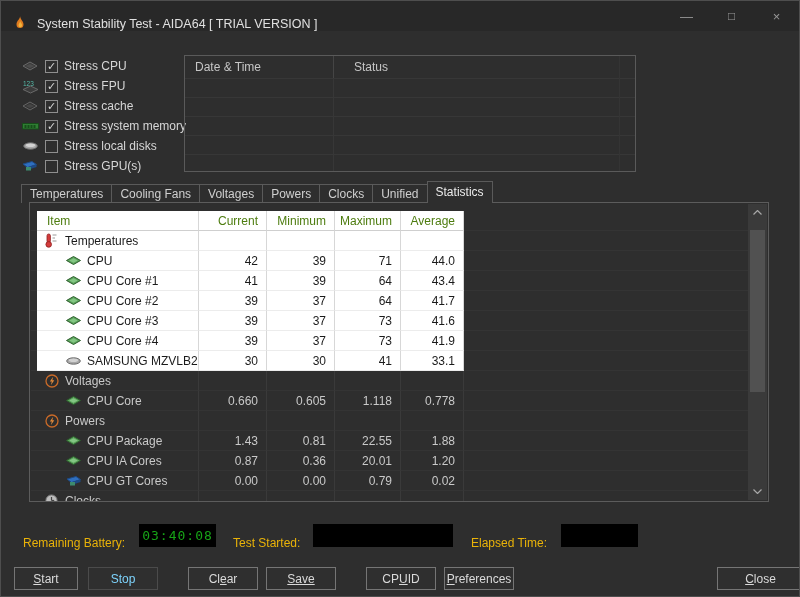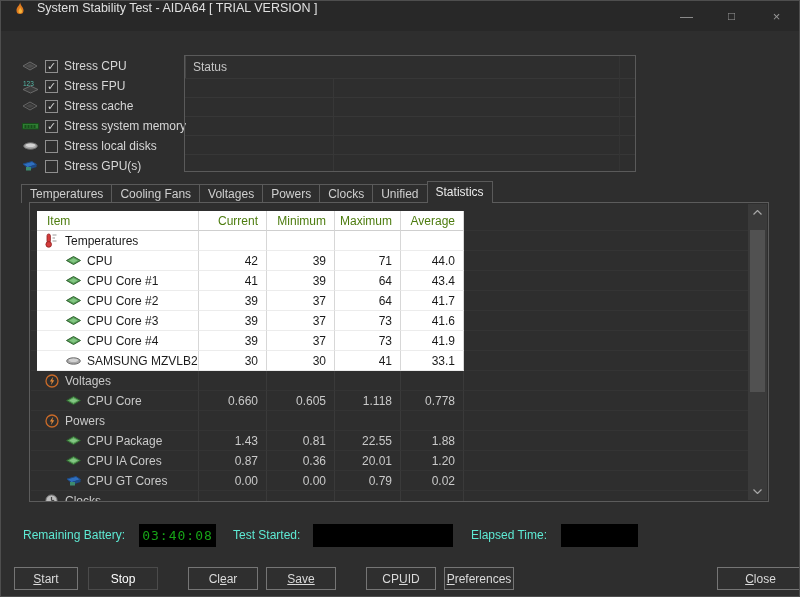--- a/index.html
+++ b/index.html
@@ -1,37 +1,37 @@
 <!DOCTYPE html>
 <html><head>
 <meta charset="utf-8">
 <style>
   html,body{margin:0;padding:0;background:#1a1a1a;}
   *{box-sizing:border-box;}
   .window{width:800px;height:597px;position:relative;background:#2e2e2e;border:1px solid #4e4e4e;
           font-family:"Liberation Sans",sans-serif;font-size:12px;color:#dcdcdc;overflow:hidden;}
   
-  .titlebar{height:30px;background:#282828;display:flex;align-items:flex-start;padding-left:10px;}
+  .titlebar{height:30px;background:#282828;display:flex;align-items:flex-end;padding-left:10px;}
   .title{margin-left:8px;font-size:12.5px;color:#e0e0e0;}
   .wctrl{margin-left:auto;display:flex;height:30px;}
   .wbtn{width:45px;height:30px;display:flex;align-items:center;justify-content:center;color:#989898;font-size:13px;}
   .wbtn.max{font-size:12px;}
   .body{position:absolute;top:30px;left:0;right:0;bottom:0;}
   
   .stress-list{position:absolute;left:20px;top:25px;}
   .stress-row{display:flex;align-items:center;height:20px;}
   .ic{display:inline-flex;align-items:center;justify-content:center;width:18px;}
   .cb{width:13px;height:13px;border:1px solid #8f8f8f;margin-left:6px;display:flex;align-items:center;justify-content:center;
       font-size:11px;line-height:11px;color:#d6d6d6;background:#2e2e2e;}
   .stress-label{margin-left:6px;color:#d6d6d6;}
   
   .log{position:absolute;left:183px;top:24px;width:452px;height:117px;border:1px solid #5a5a5a;}
   .log-h{display:flex;height:22px;color:#c6c6c6;}
   .log-h .c1{width:148px;padding:4px 0 0 10px;}
-  .log-h .c2{flex:1;padding:4px 0 0 7px;border-left:1px solid #454545;}
+  .log-h .c2{flex:1;padding:4px 0 0 20px;border-left:1px solid #454545;}
   .log-r{height:19px;border-top:1px solid #373737;}
   .log-v1{position:absolute;left:148px;top:22px;bottom:0;width:0;border-left:1px solid #373737;}
   .log-v2{position:absolute;left:434px;top:0;bottom:0;width:0;border-left:1px solid #343434;}
   
   .tabs{position:absolute;left:20px;top:150px;height:22px;display:flex;align-items:flex-end;}
   .tab{height:19px;line-height:18px;padding:0 8px;border:1px solid #5a5a5a;border-bottom:none;background:#2e2e2e;
        color:#cfcfcf;margin-left:-1px;white-space:nowrap;}
   .tab:first-child{margin-left:0;}
   .tab.active{height:22px;line-height:20px;position:relative;z-index:3;color:#ececec;background:#2e2e2e;}
   
@@ -52,28 +52,28 @@
   .trow.grp .c-item{padding-left:7px;}
   .trow.itm .c-item{padding-left:29px;}
   .thead .c-item{padding-left:10px;}
   
   .sbar{position:absolute;top:1px;right:1px;bottom:1px;width:19px;background:#3a3a3a;}
   .sarrow{position:absolute;left:0;width:19px;height:17px;display:flex;align-items:center;justify-content:center;}
   .sarrow.up{top:0;} .sarrow.down{bottom:0;}
   .sthumb{position:absolute;left:2px;right:2px;top:26px;height:162px;background:#515151;}
   
   .statusbar{position:absolute;left:0;top:493px;height:23px;width:100%;}
-  .sb-label{position:absolute;top:0;line-height:23px;color:#5eead4;}
+  .sb-label{position:absolute;top:8px;line-height:23px;color:#eab308;}
   .sb-box{position:absolute;top:0;height:23px;background:#000;display:flex;align-items:center;justify-content:center;}
   .sb-box .val{font-family:"DejaVu Sans Mono",monospace;font-size:13px;color:#17a317;letter-spacing:1px;}
   
   .buttonrow{position:absolute;left:0;top:536px;height:24px;width:100%;}
   .btn{position:absolute;top:0;height:23px;background:#2f2f2f;border:1px solid #757575;color:#dadada;
        font-family:"Liberation Sans",sans-serif;font-size:12px;padding:0;text-align:center;}
-  .btn.disabled{color:#ffffff;border-color:#4b4b4b;}
+  .btn.disabled{color:#7dd3fc;border-color:#4b4b4b;}
   .ul{text-decoration:underline;}
 </style>
 </head>
 <body>
 
 <div class="window">
   <div class="titlebar">
     <span class="ic">
       <svg width="16" height="16" viewBox="0 0 16 16">
         <path d="M8 1 C8.5 4 4.5 5.5 4.5 9.5 a3.5 3.5 0 0 0 7 0 C11.5 6 8.5 5 8 1z" fill="#e07b1f"></path>
@@ -154,20 +154,21 @@
               <rect x="4" y="7" width="5" height="3.5" fill="#3d8b6e"></rect>
             </svg>
           </span>
           <span class="cb"></span>
           <span class="stress-label">Stress GPU(s)</span>
         </div>
       </div>
 
     <div class="log">
       <div class="log-h">
+        <span class="c1">Date &amp; Time</span>
         <span class="c2">Status</span>
       </div>
       <div class="log-r"></div>
       <div class="log-r"></div>
       <div class="log-r"></div>
       <div class="log-r"></div>
       <div class="log-r"></div>
       <div class="log-v1"></div>
       <div class="log-v2"></div>
     </div>

